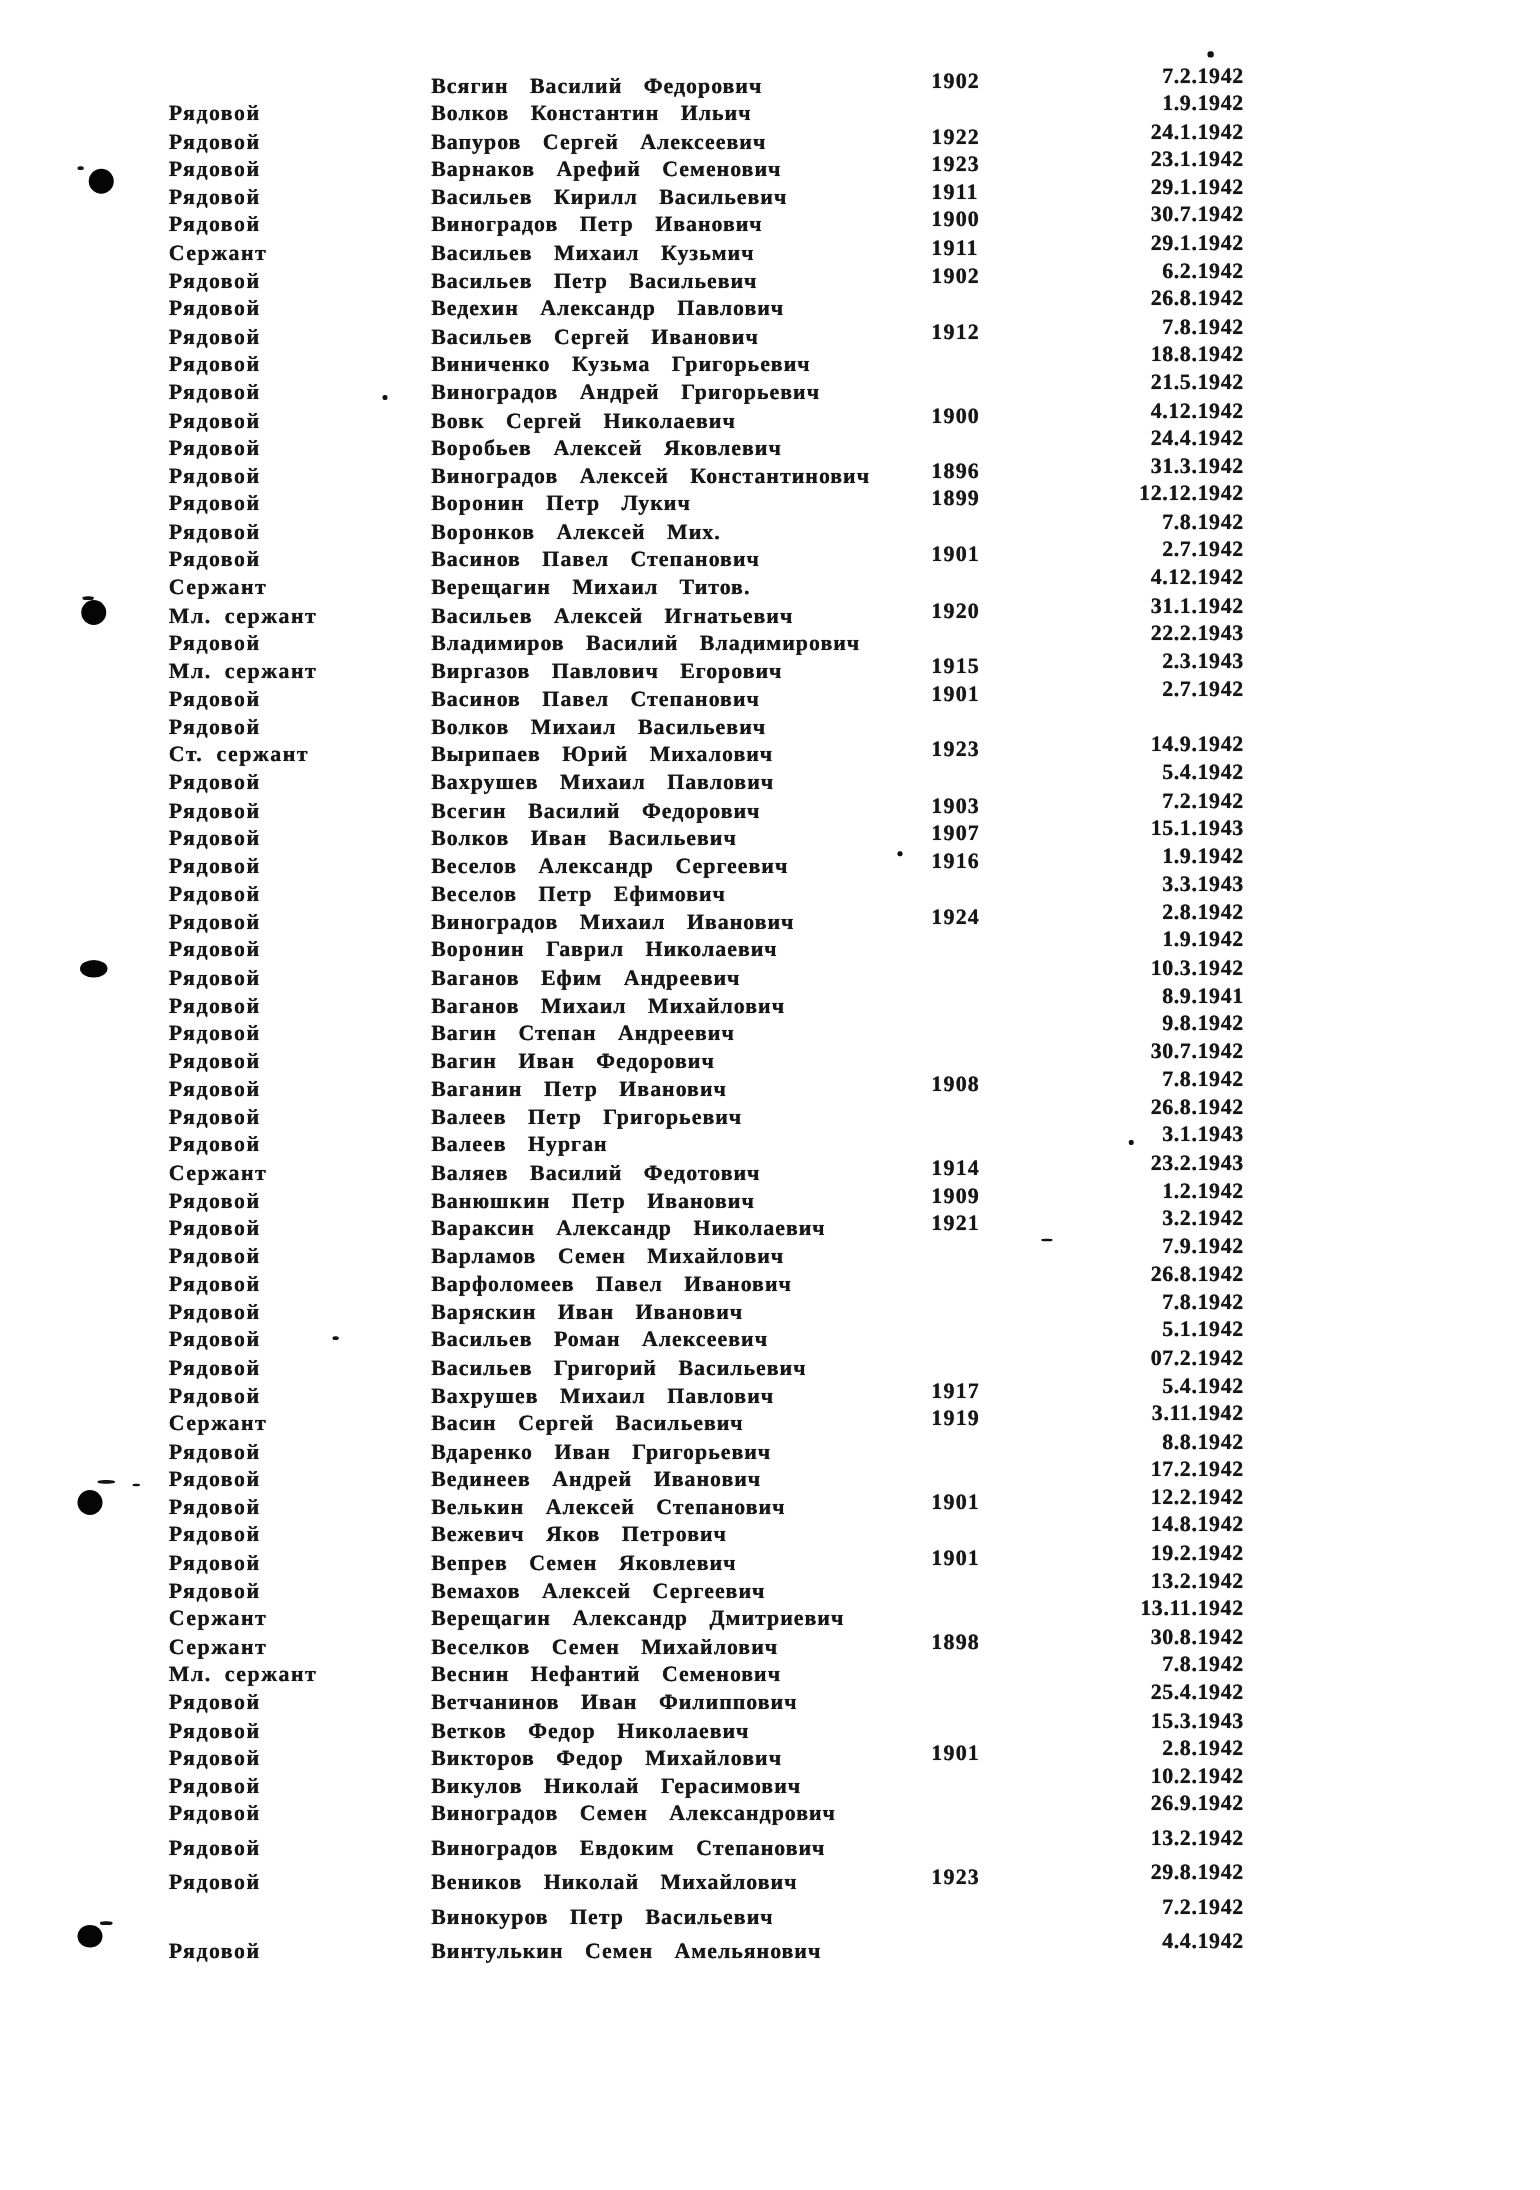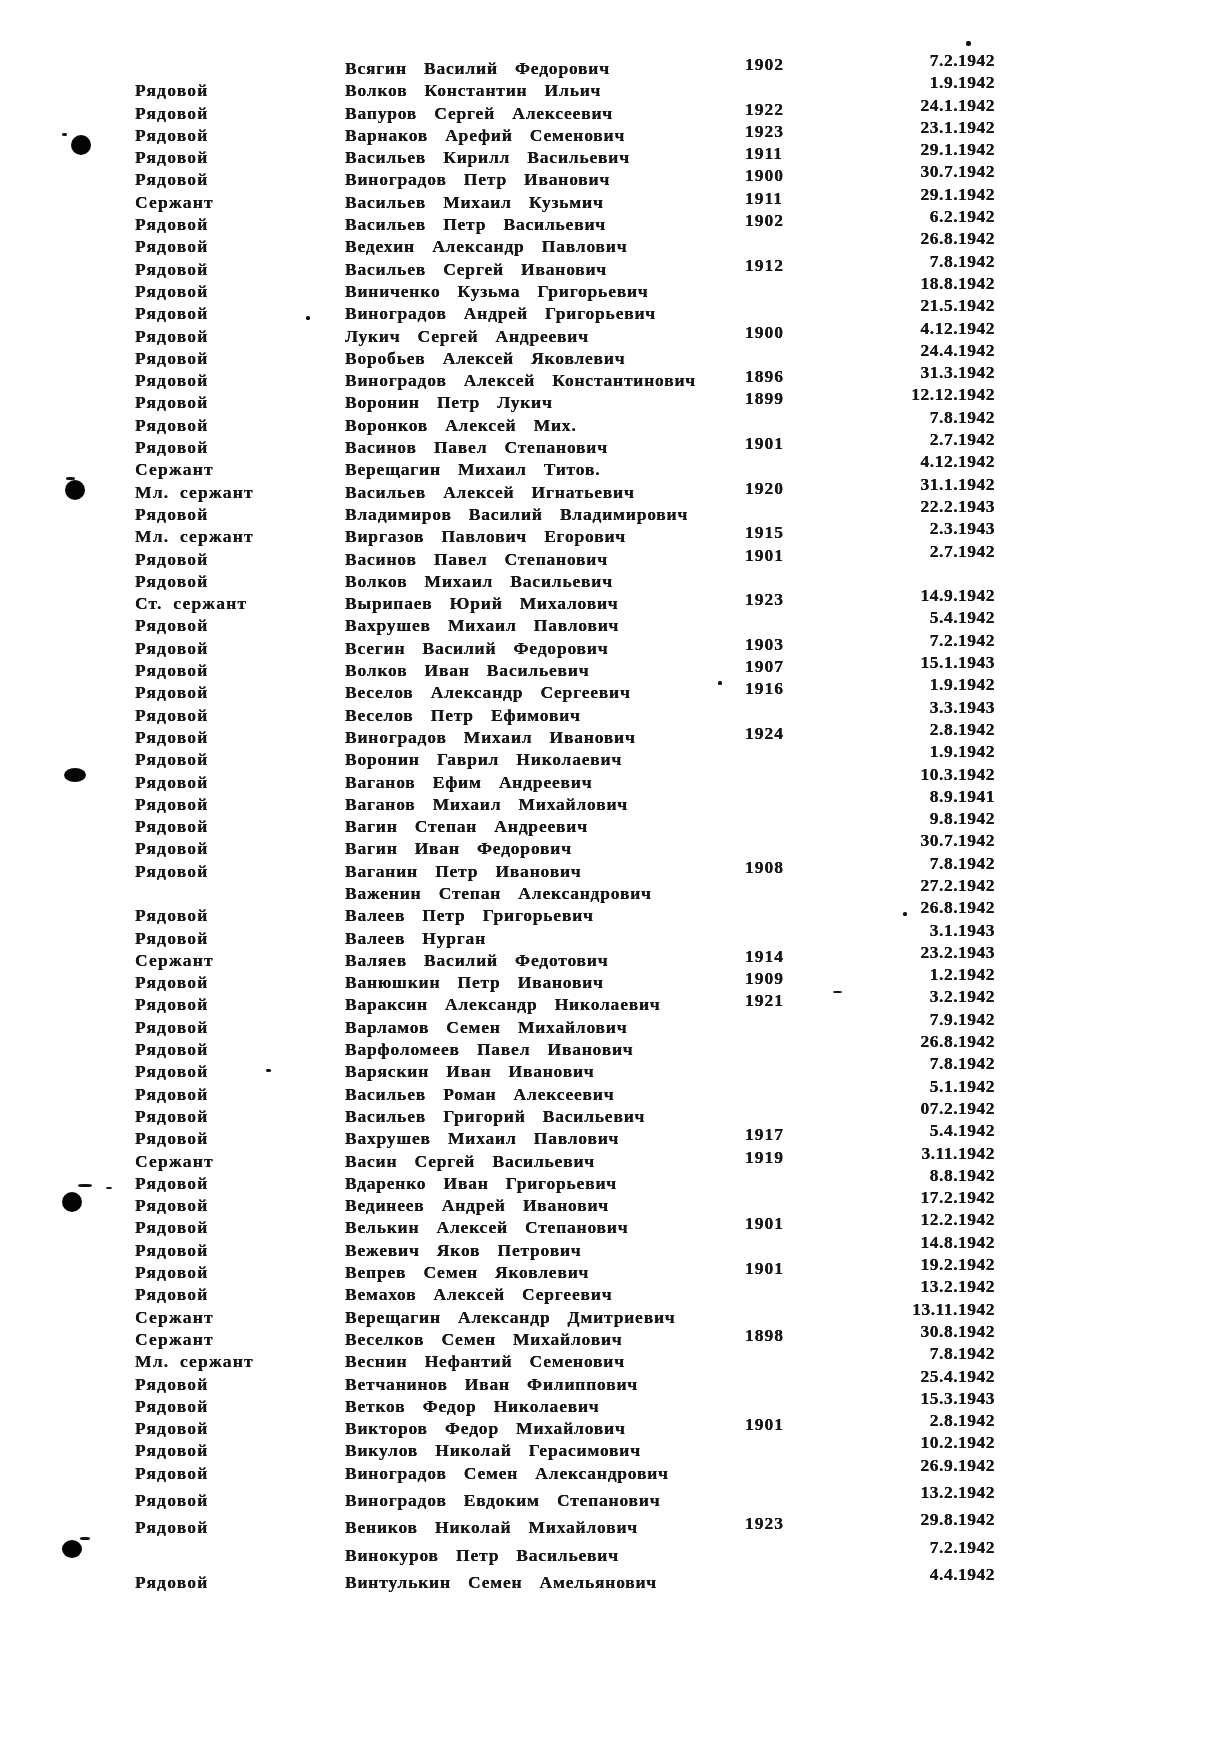--- a/index.html
+++ b/index.html
@@ -169,21 +169,21 @@
 
   <div class="row">
     <span class="cell rank">Рядовой</span>
     <span class="cell name">Виноградов Андрей Григорьевич</span>
     <span class="cell year"></span>
     <span class="cell date">21.5.1942</span>
   </div>
 
   <div class="row">
     <span class="cell rank">Рядовой</span>
-    <span class="cell name">Лукич Сергей Андреевич</span>
+    <span class="cell name">Вовк Сергей Николаевич</span>
     <span class="cell year">1900</span>
     <span class="cell date">4.12.1942</span>
   </div>
 
   <div class="row">
     <span class="cell rank">Рядовой</span>
     <span class="cell name">Воробьев Алексей Яковлевич</span>
     <span class="cell year"></span>
     <span class="cell date">24.4.1942</span>
   </div>
@@ -343,26 +343,20 @@
     <span class="cell date">30.7.1942</span>
   </div>
 
   <div class="row">
     <span class="cell rank">Рядовой</span>
     <span class="cell name">Ваганин Петр Иванович</span>
     <span class="cell year">1908</span>
     <span class="cell date">7.8.1942</span>
   </div>
 
-  <div class="row">
-    <span class="cell rank"></span>
-    <span class="cell name">Важенин Степан Александрович</span>
-    <span class="cell year"></span>
-    <span class="cell date">27.2.1942</span>
-  </div>
 
   <div class="row">
     <span class="cell rank">Рядовой</span>
     <span class="cell name">Валеев Петр Григорьевич</span>
     <span class="cell year"></span>
     <span class="cell date">26.8.1942</span>
   </div>
 
   <div class="row">
     <span class="cell rank">Рядовой</span>

